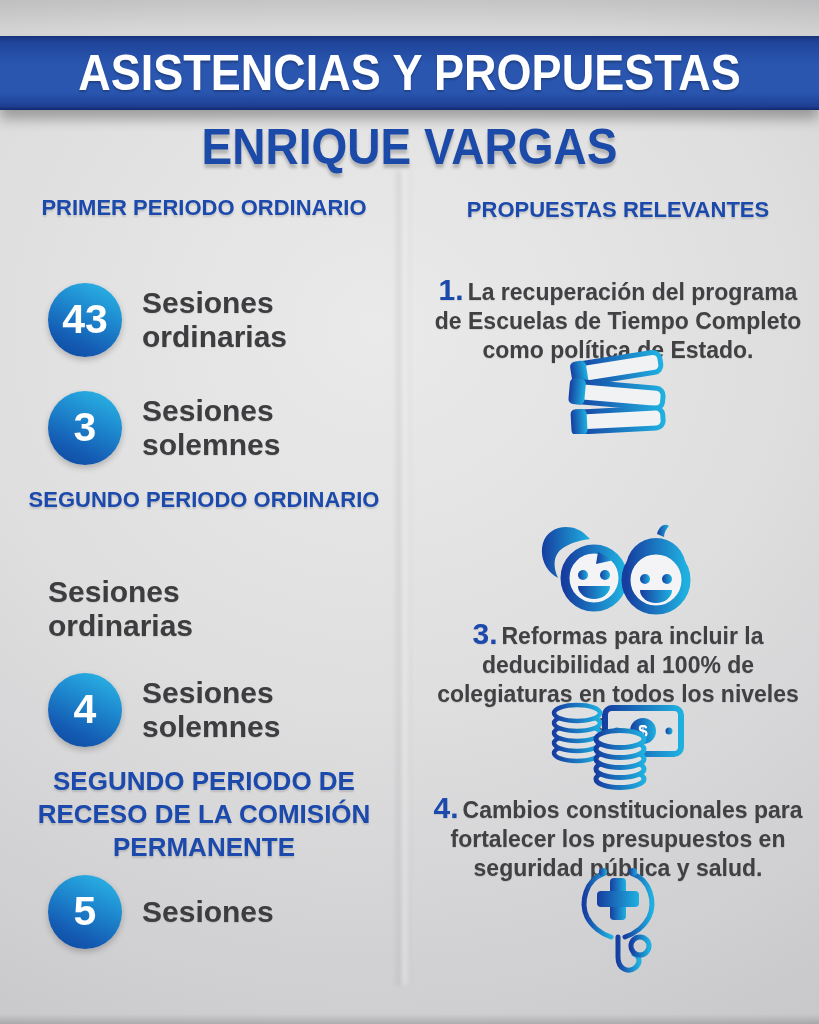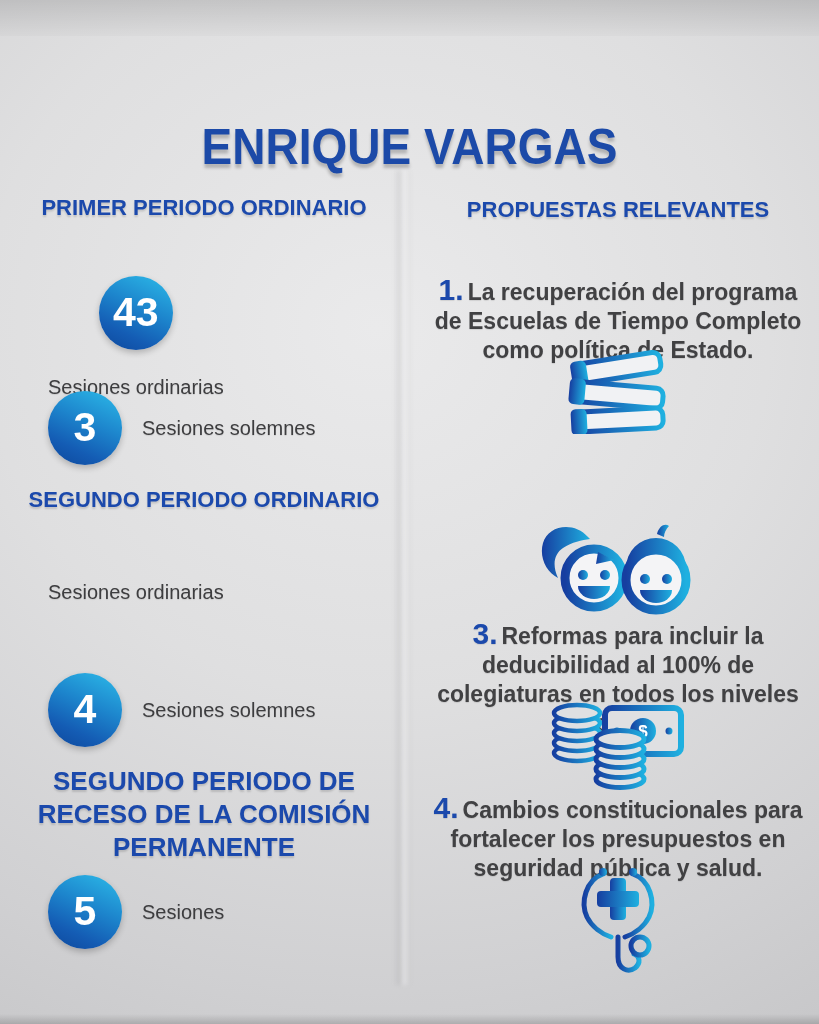--- a/index.html
+++ b/index.html
@@ -37,21 +37,21 @@
   }
   .sec-heading.small { font-size:26px; line-height:33px; }
   .stat-row { position:absolute; left:36px; display:flex; align-items:center; gap:20px; }
   .stat-circle {
     width:74px; height:74px; border-radius:50%; flex:0 0 74px;
     background:linear-gradient(205deg, #2cb9e8 2%, #1d86cd 42%, #145cb4 74%, #0d479b 100%);
     display:flex; align-items:center; justify-content:center;
     box-shadow:0 3px 6px rgba(0,0,0,0.22);
   }
   .stat-value { color:#ffffff; font-size:41px; font-weight:bold; transform:translateY(-1px); }
-  .stat-label { color:#3d3d3f; font-size:20px; font-weight:normal; line-height:34px; max-width:230px;
+  .stat-label { color:#3d3d3f; font-size:30px; font-weight:bold; line-height:34px; max-width:230px;
     text-shadow:0 1px 1px rgba(0,0,0,0.10); }
   .proposal {
     position:absolute; left:4px; width:390px; text-align:center;
     color:#414143; font-size:23px; font-weight:bold; line-height:29px;
     text-shadow:0 1px 1px rgba(0,0,0,0.10);
   }
   .proposal .num { color:#1b49ac; font-size:30px; margin-right:4px; }
   .icon-wrap { position:absolute; left:0; width:398px; display:flex; justify-content:center; }
   .col-divider {
     position:absolute; left:394px; top:170px; width:16px; height:815px;
@@ -62,30 +62,33 @@
     background:linear-gradient(180deg, rgba(0,0,0,0) 0%, rgba(0,0,0,0.16) 100%); }
   svg { display:block; }
 </style>
 </head>
 <body>
 
 <div class="page">
 
   <div class="top-shade"></div>
 
+  <div class="banner">
+    <div class="banner-title">ASISTENCIAS Y PROPUESTAS</div>
+  </div>
 
   <div class="name-title">ENRIQUE VARGAS</div>
 
   <div class="col-divider"></div>
 
   <div class="col-left">
 
     <div class="sec-heading" style="top:190px;">PRIMER PERIODO ORDINARIO</div>
 
-    <div class="stat-row" style="top:276px;flex-direction:column;">
+    <div class="stat-row" style="top:283px;">
       <div class="stat-circle">
         <span class="stat-value">43</span>
       </div>
       <div class="stat-label">Sesiones ordinarias</div>
     </div>
 
     <div class="stat-row" style="top:391px;">
       <div class="stat-circle">
         <span class="stat-value">3</span>
       </div>

